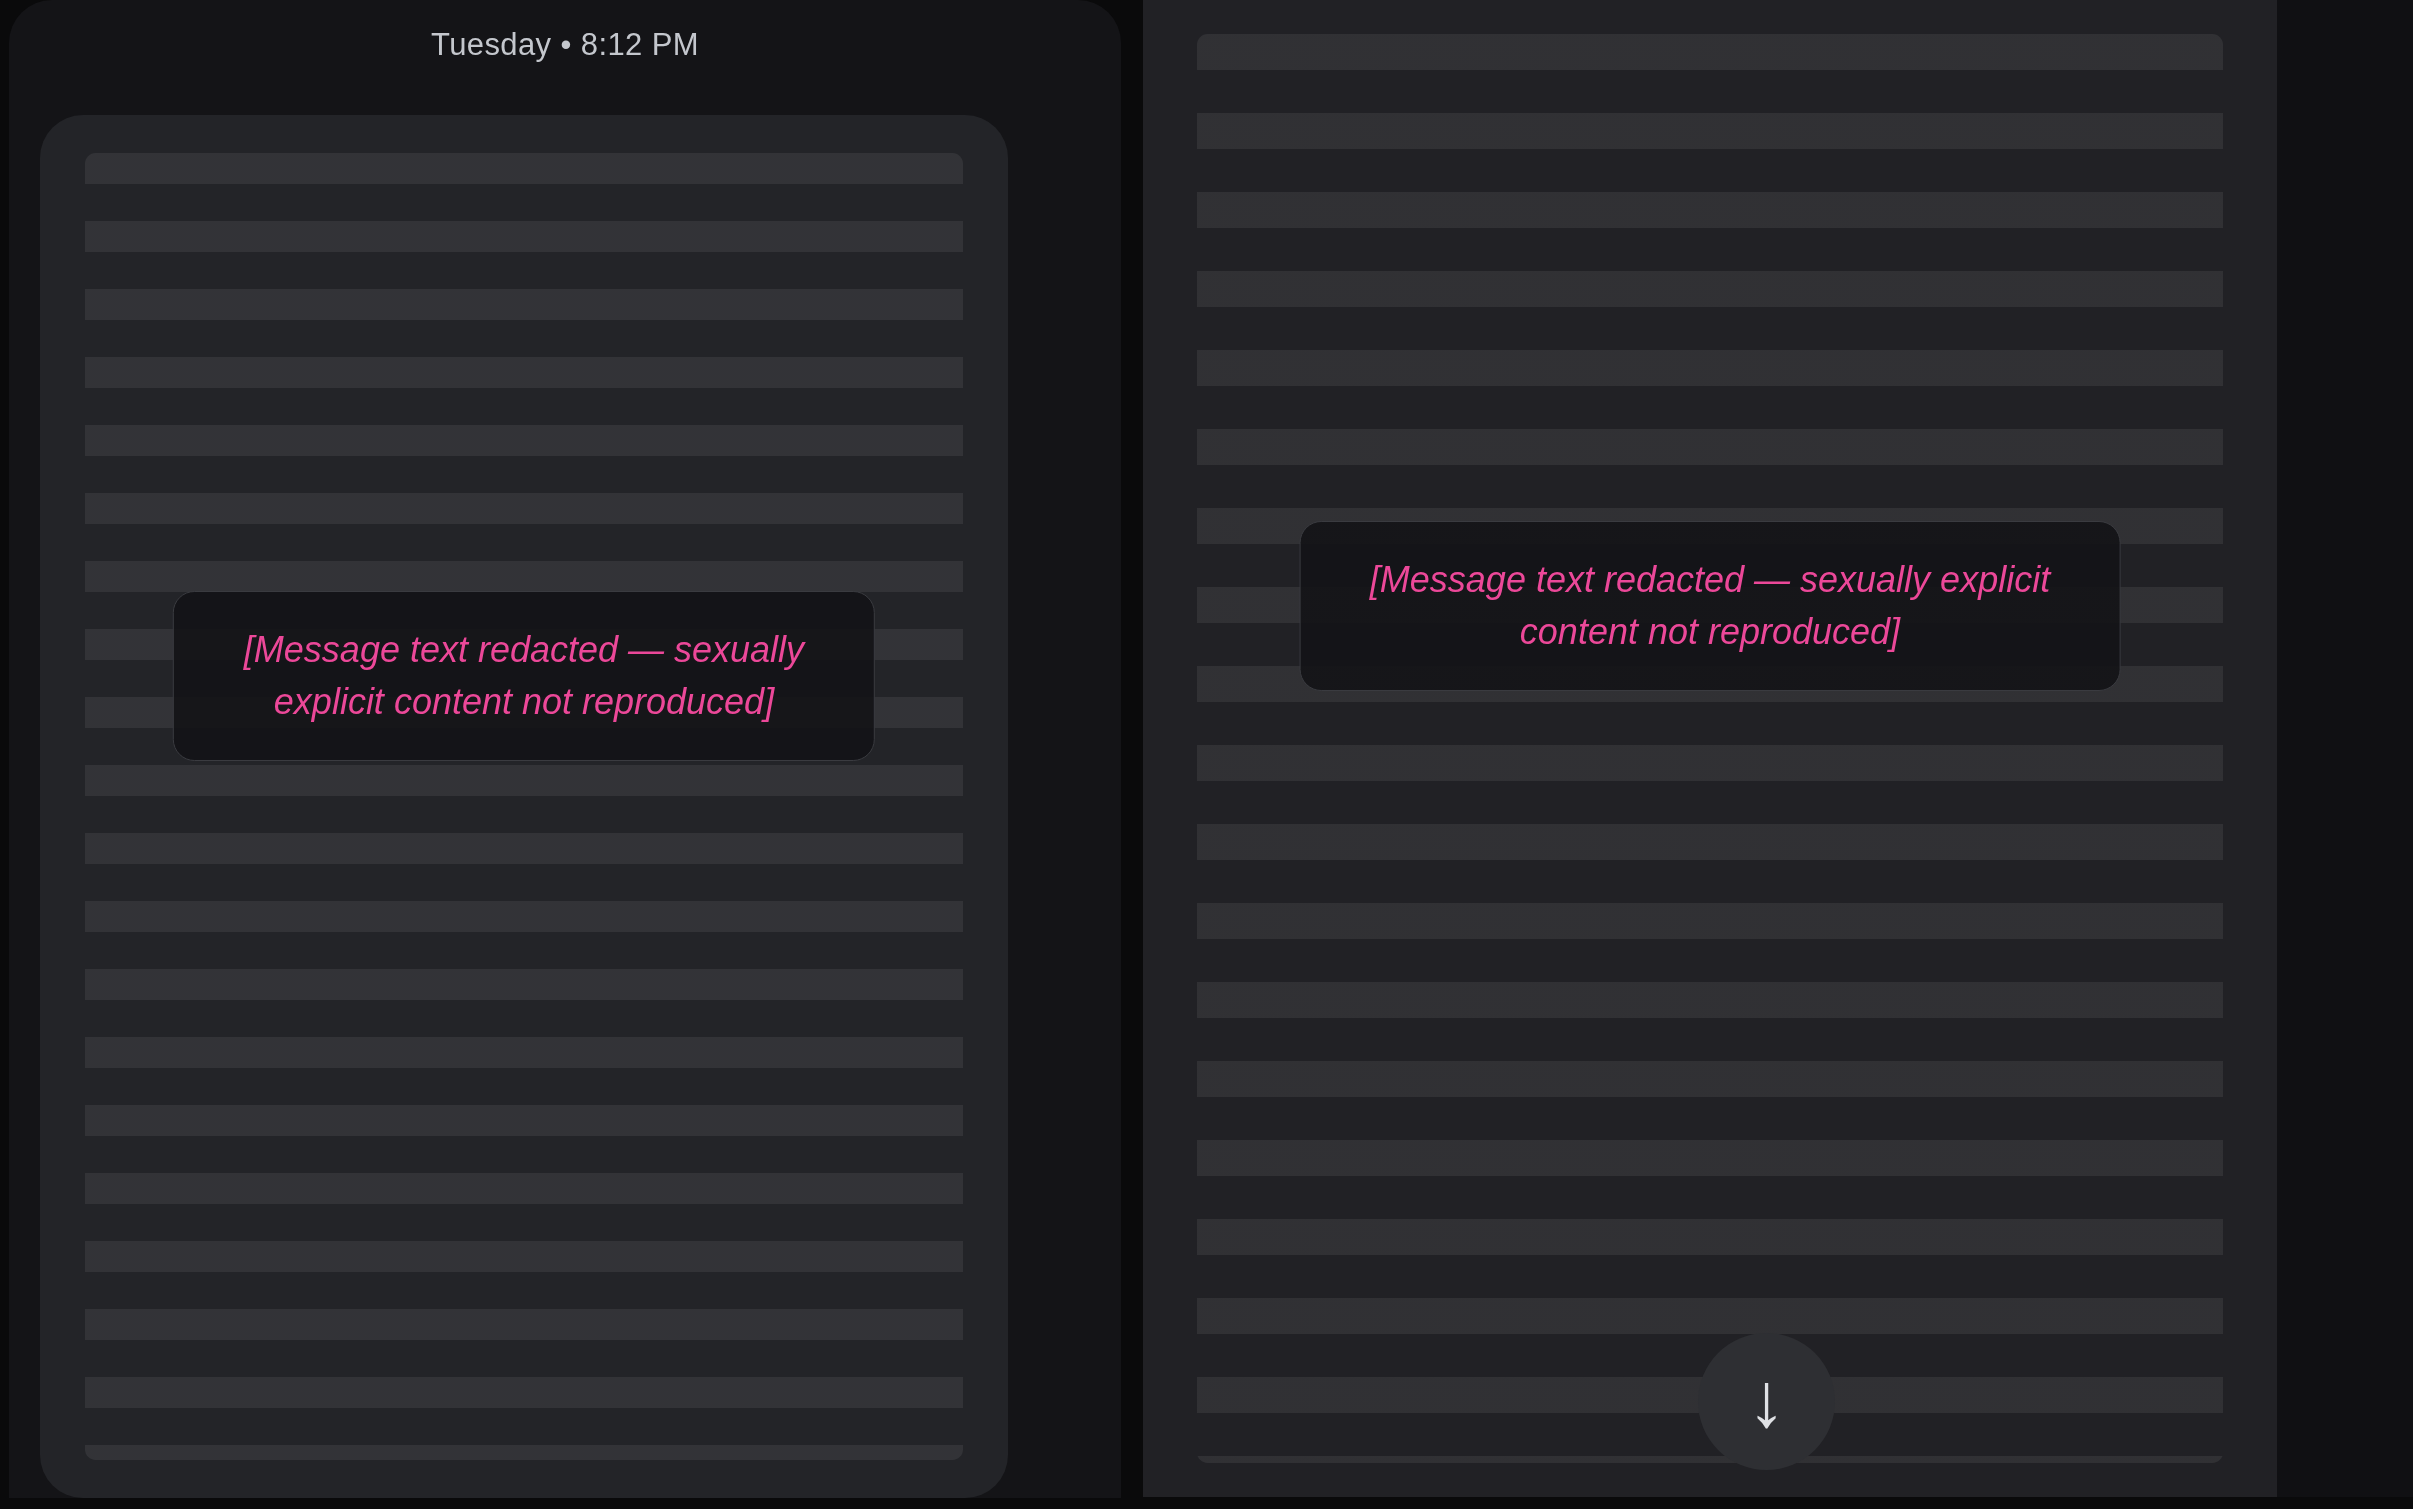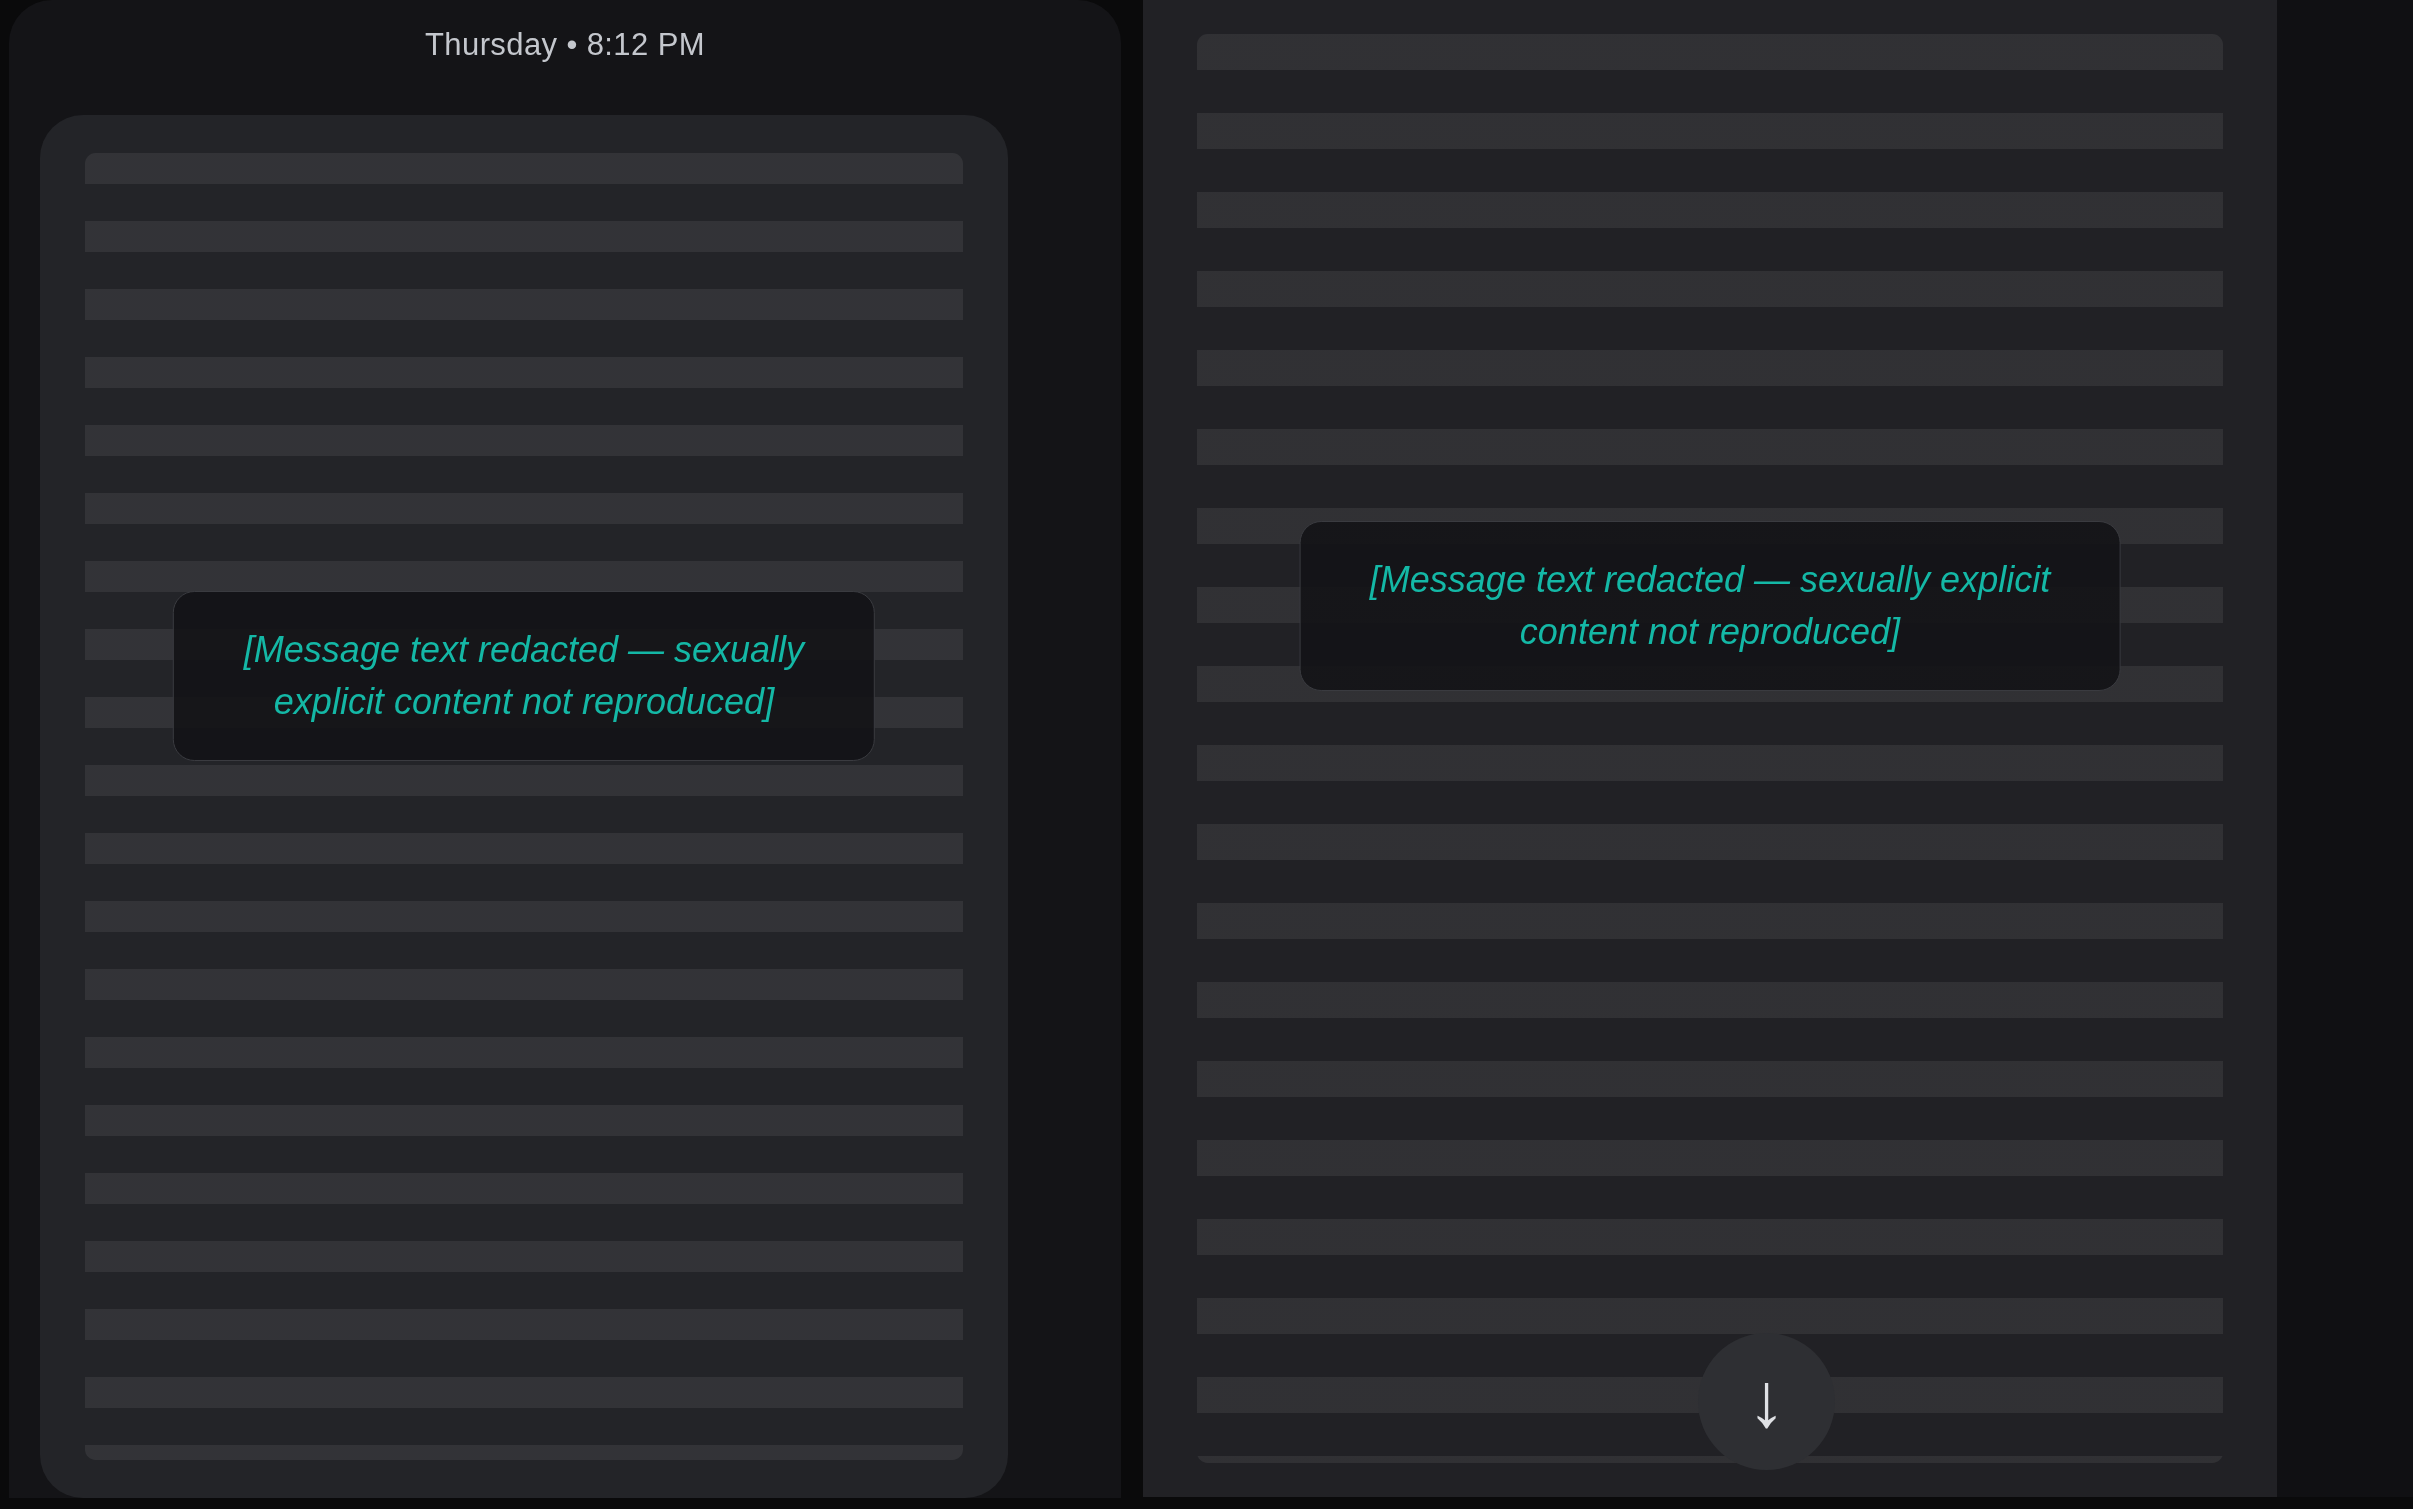--- a/index.html
+++ b/index.html
@@ -81,21 +81,21 @@
   }
   .redaction-note {
     position: absolute;
     top: 40%; left: 50%;
     transform: translate(-50%, -50%);
     width: 80%;
     text-align: center;
     font-style: italic;
     font-size: 36px;
     line-height: 52px;
-    color: #14b8a6;
+    color: #ec4899;
     background: rgba(20, 20, 23, 0.92);
     border: 0.9px solid #3a3b40;
     border-radius: 21.6px;
     padding: 32px 36px;
     box-sizing: border-box;
   }
 
   
   .fab {
     position: absolute;
@@ -114,21 +114,21 @@
     line-height: 1;
     transform: translateY(-1.8px);
   }
 </style>
 </head>
 <body>
 
 <div class="screen">
 
   <div class="left-pane">
-    <div class="date-sep">Thursday • 8:12 PM</div>
+    <div class="date-sep">Tuesday • 8:12 PM</div>
 
     <div class="bubble">
       <div class="redacted-wrap">
         <div class="redacted-lines"></div>
         <div class="redaction-note">[Message text redacted — sexually explicit content not reproduced]</div>
       </div>
     </div>
   </div>
 
   <div class="right-pane">

